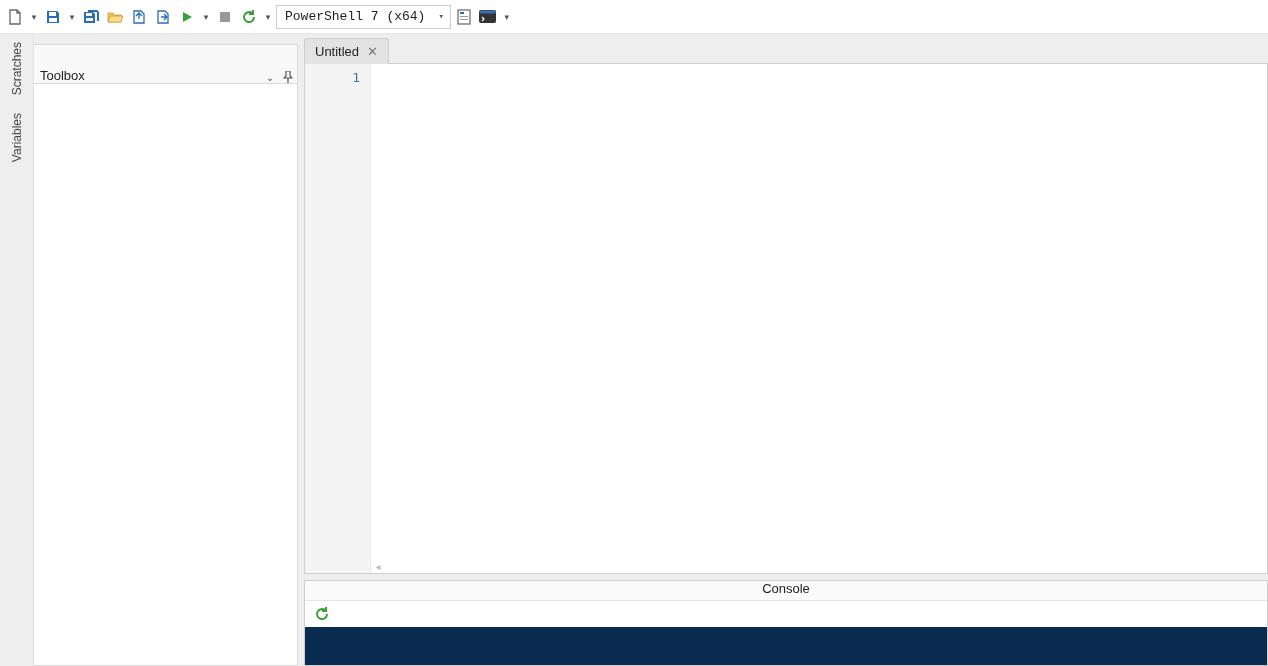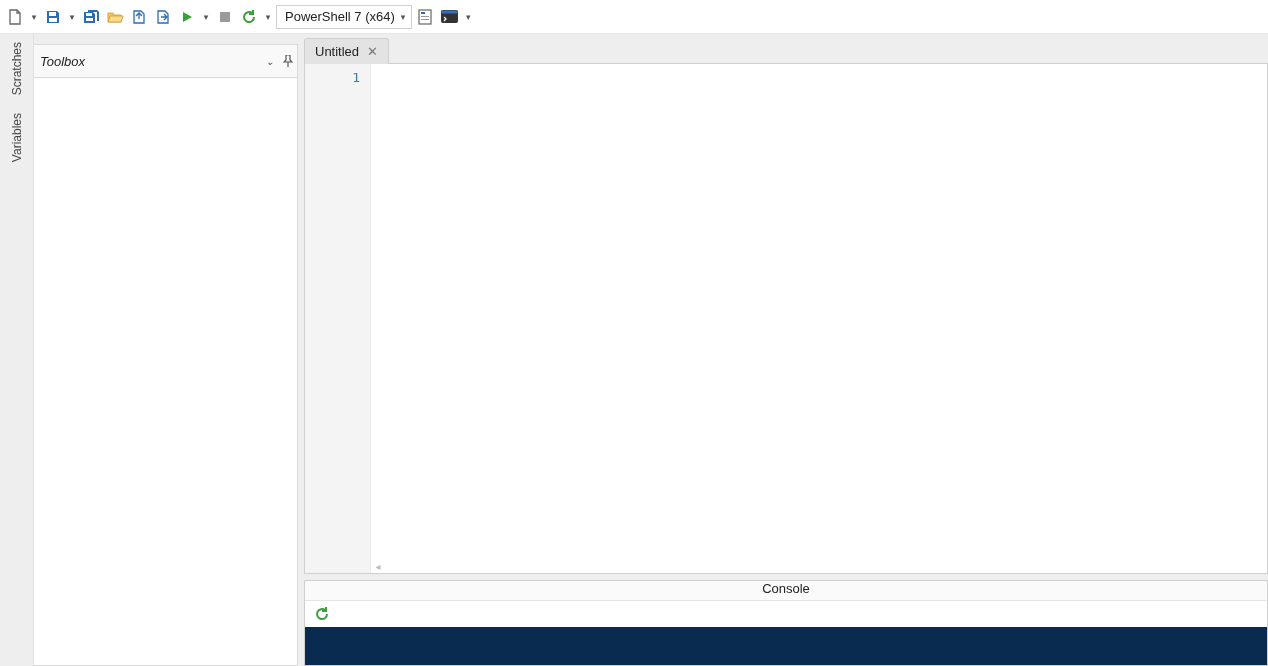--- a/index.html
+++ b/index.html
@@ -1,30 +1,30 @@
 <!DOCTYPE html>
 <html><head>
 <meta charset="utf-8">
 <style>
   * { box-sizing: border-box; margin: 0; padding: 0; }
   html, body { width: 1268px; height: 666px; font-family: "Segoe UI", Arial, sans-serif; font-size: 13px; color: #222; background: #fff; overflow: hidden; }
   
   .toolbar { display: flex; align-items: center; height: 34px; padding: 0 4px; gap: 2px; background: #fff; border-bottom: 1px solid #e6e6e6; }
   .tbtn { display:flex; align-items:center; justify-content:center; width:22px; height:22px; border-radius:2px; }
   .dd { width:12px; color:#555; font-size:9px; display:flex; align-items:center; justify-content:center; }
-  .combo { display:flex; align-items:center; height:24px; border:1px solid #cfcfcf; background:#fff; padding:0 4px 0 8px; font-size:13px; gap:6px; }
+  .combo { display:flex; align-items:center; height:24px; border:1px solid #cfcfcf; background:#fff; padding:0 4px 0 8px; font-size:13px; gap:13px;font-family:Liberation Mono, monospace; }
   .combo .dd2 { font-size:9px; color:#555; padding-right:2px;}
   
   .main { display:flex; height: calc(100% - 34px); }
   .side-tabs { width:34px; background:#eeeeee; border-right:1px solid #e0e0e0; padding-top:4px; display:flex; flex-direction:column; align-items:center; gap:10px;}
   .vtab { writing-mode: vertical-rl; transform: rotate(180deg); font-size:12px; color:#444; padding:4px 2px; }
   
   .toolbox { width:264px; background:#eeeeee; display:flex; flex-direction:column; }
   .toolbox-gap { height:10px; }
-  .toolbox-header { height:34px; display:flex; align-items:center; background:#f9f9f9; border:1px solid #d9d9d9; border-left:none; padding-left:6px; font-size:13px;font-style:italic; }
+  .toolbox-header { height:40px; display:flex; align-items:flex-end; background:#f9f9f9; border:1px solid #d9d9d9; border-left:none; padding-left:6px; font-size:13px; }
   .toolbox-header .title { padding-right:6px; }
   .toolbox-header .dots { flex:1; height:8px; background-image: radial-gradient(circle, #c9c9c9 0.6px, transparent 0.6px); background-size:4px 4px; background-position: 0 2px;}
   .toolbox-header .hbtn { width:18px; display:flex; align-items:center; justify-content:center; color:#555; font-size:10px;}
   .toolbox-body { flex:1; background:#fff; border:1px solid #d9d9d9; border-top:none; border-left:none;}
   
   .gutter-v { width:6px; background:#eeeeee; }
   
   .rightcol { flex:1; display:flex; flex-direction:column; background:#eeeeee; }
   
   .tabstrip { height:30px; display:flex; align-items:flex-end; padding-top:8px; background:#eeeeee; }

